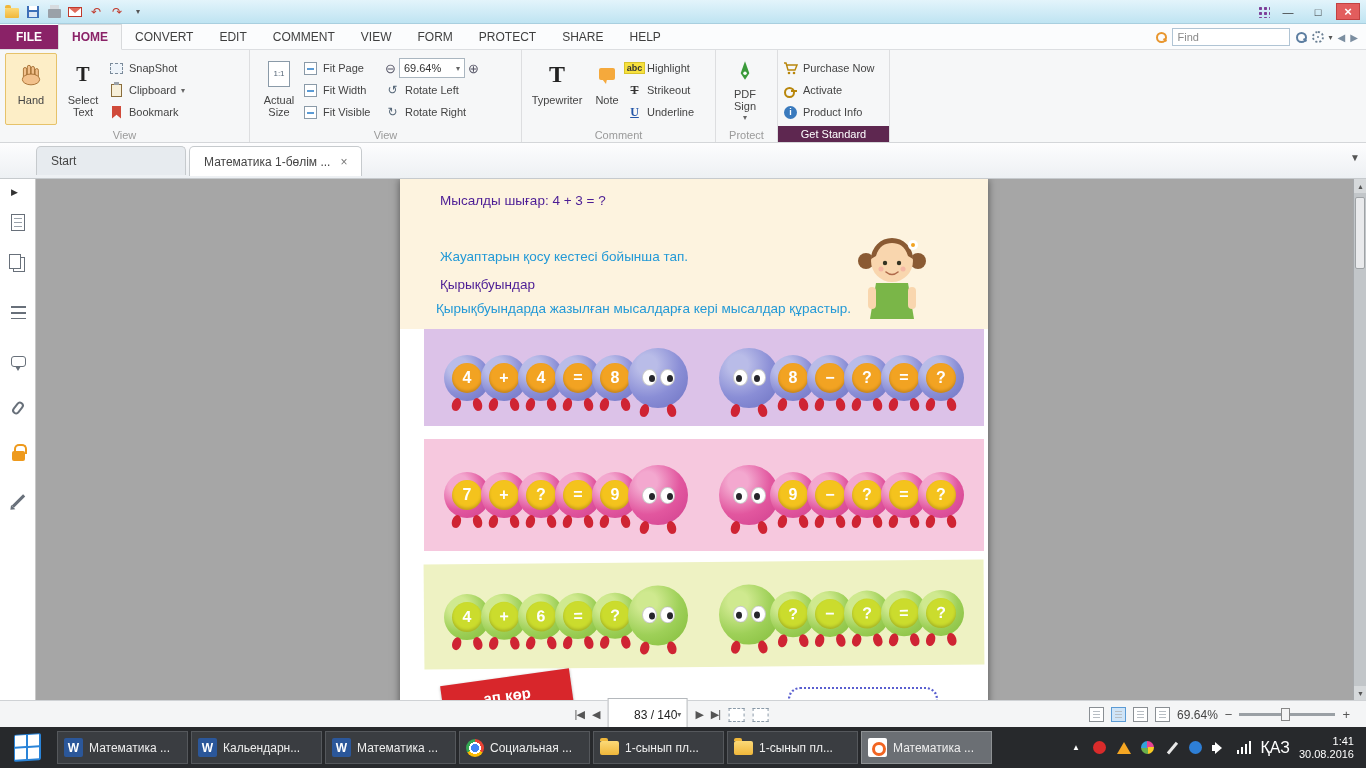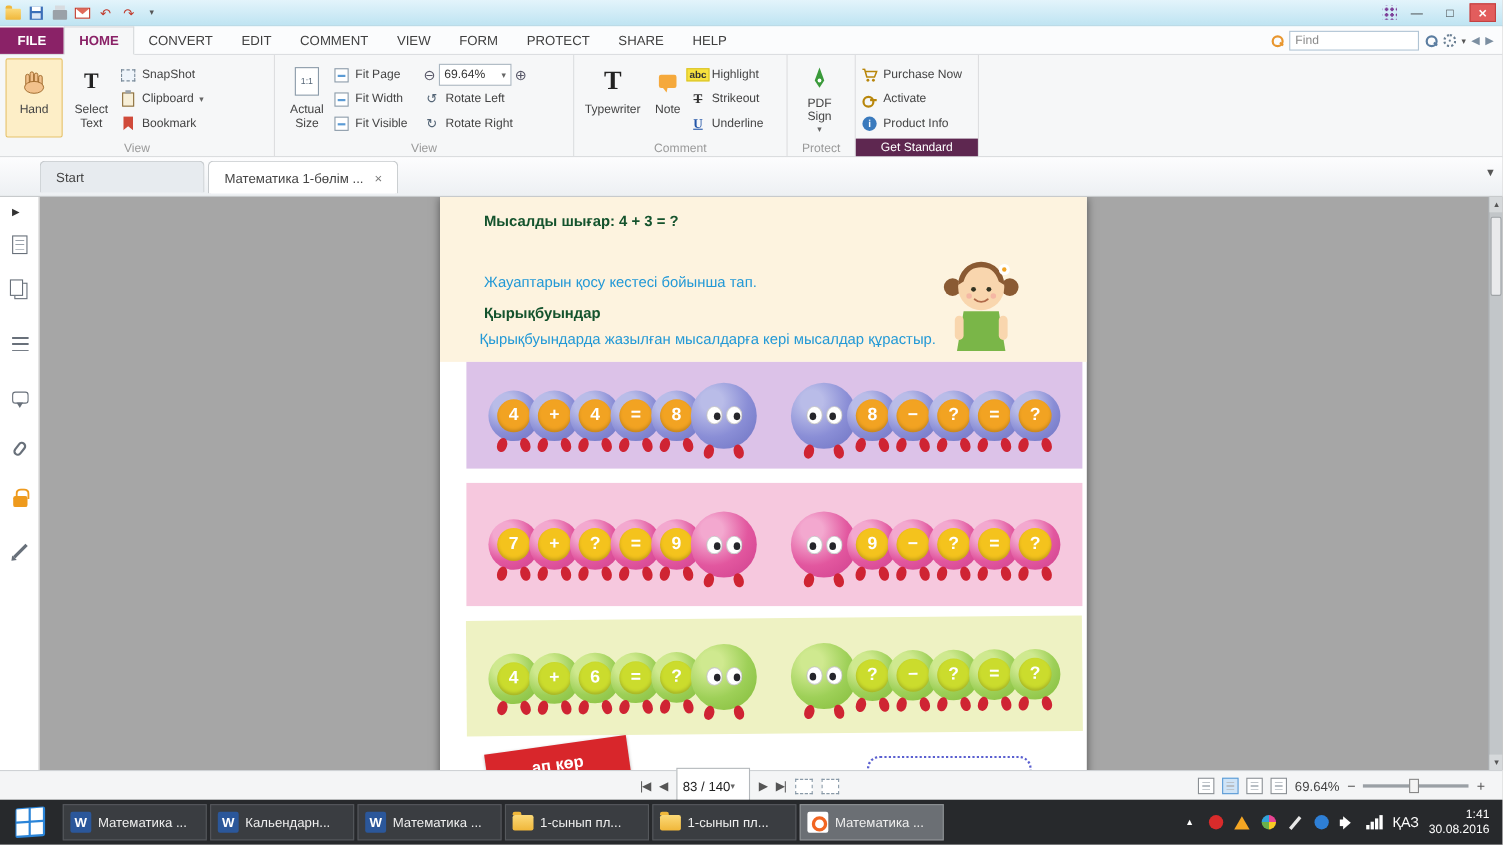--- a/index.html
+++ b/index.html
@@ -101,21 +101,21 @@
 .ic-sign{width:3px;height:16px;background:#68707a;transform:rotate(45deg);margin:2px auto;position:relative}
 .ic-sign::after{content:"";position:absolute;left:-1px;bottom:-4px;border-left:3px solid transparent;border-right:3px solid transparent;border-top:4px solid #68707a}
 .vscroll{position:absolute;right:0;top:0;width:13px;height:100%;background:#c2c6c9;border-left:1px solid #a5a8ab;z-index:6}
 .vthumb{position:absolute;left:1px;top:18px;width:10px;height:72px;background:#e9eaec;border:1px solid #9fa3a6;border-radius:2px}
 .varr{position:absolute;left:0;width:13px;height:14px;background:#d6d9db;color:#555;font-size:7px;display:flex;align-items:center;justify-content:center}
 
 
 .pdfpage{position:absolute;left:400px;top:0;width:588px;height:560px;background:#fff;box-shadow:0 0 8px rgba(0,0,0,.5)}
 .cream{position:absolute;top:0;left:0;right:0;height:150px;background:#fdf3df}
 .instr{position:absolute;color:#2399d6;font-size:13.5px;white-space:nowrap}
-.instr.bold{font-weight:bold;color:#14532d}
+.instr.bold{font-weight:normal;color:#4c1d95}
 .l1{left:40px;top:14px}.l2{left:40px;top:42px}.l3{left:40px;top:70px}.lh{left:40px;top:98px}.l4{left:36px;top:122px}
 .girl{position:absolute;right:58px;top:48px}
 
 .band{position:absolute;left:24px;right:4px;display:flex;align-items:center;justify-content:space-between;padding:0 20px}
 .band.b-purple{top:150px;height:97px;background:#dcc2e8}
 .band.b-pink{top:260px;height:112px;background:#f6c8de}
 .band.b-green{top:383px;height:105px;background:#eef2c3;transform:rotate(-.5deg)}
 
 .cat{display:flex;align-items:center;height:80px}
 .seg{width:46px;height:46px;border-radius:50%;position:relative;display:flex;align-items:center;justify-content:center;margin-left:-9px;flex:none}
@@ -138,21 +138,21 @@
 .eye::after{content:"";position:absolute;width:6px;height:7px;background:#26262b;border-radius:50%;top:5px;left:6px}
 .cat.rtl .eye::after{left:2px}
 
 .stamp{position:absolute;left:42px;top:498px;width:130px;height:36px;background:#d8262b;transform:rotate(-8deg);display:flex;align-items:center;justify-content:center;color:#fff;font-weight:bold;font-size:15px;box-shadow:0 1px 3px rgba(0,0,0,.3)}
 .dotbox{position:absolute;left:388px;top:508px;width:150px;height:50px;border:2px dotted #5a5fd0;border-radius:12px;background:#fff}
 
 
 .navbar{position:absolute;top:700px;left:0;width:1366px;height:27px;background:#f4f5f6;border-top:1px solid #cfd2d5}
 .navcenter{position:absolute;left:50%;top:0;height:27px;transform:translateX(-56%);display:flex;align-items:center;gap:8px;color:#555;font-size:11px}
 .navg{cursor:default;letter-spacing:-1px}
-.pagebox{width:67px;height:19px;background:#fff;border:1px solid #b4b8bc;display:flex;align-items:center;justify-content:flex-start;font-size:12px;color:#222;padding:16px 5px}
+.pagebox{width:80px;height:19px;background:#fff;border:1px solid #b4b8bc;display:flex;align-items:center;justify-content:flex-end;font-size:12px;color:#222;padding:16px 5px}
 .navic{width:16px;height:14px;border:1px dashed #8a9aa8;background:#fff}
 .zoomcluster{position:absolute;right:16px;top:0;height:27px;display:flex;align-items:center;gap:7px;color:#444}
 .lic{width:15px;height:15px;border:1px solid #8a8f94;background:#fff;position:relative}
 .lic::after{content:"";position:absolute;left:3px;top:3px;right:3px;bottom:3px;background:repeating-linear-gradient(#b8bec4 0 1px,transparent 1px 3px)}
 .lic.on{background:#cfe4f7;border-color:#5b9bd5}
 .ztrack{width:96px;height:3px;background:#9aa0a5;position:relative}
 .zthumb{position:absolute;left:42px;top:-5px;width:9px;height:13px;background:#f4f4f4;border:1px solid #888}
 .zbtn{font-size:13px;color:#555}
 
 
@@ -175,21 +175,21 @@
 .tic-warn{width:0;height:0;border-left:7px solid transparent;border-right:7px solid transparent;border-bottom:12px solid #f5a623;position:relative}
 .tic-color{width:13px;height:13px;border-radius:50%;background:conic-gradient(#e84393 0 90deg,#f9ca24 90deg 180deg,#6ab04c 180deg 270deg,#30a2da 270deg 360deg)}
 .tic-pen{width:2.5px;height:14px;background:#e8e8e8;transform:rotate(40deg)}
 .tic-blue{width:13px;height:13px;border-radius:50%;background:#2e7fd6}
 .spk{position:relative;width:15px;height:13px}
 .spk::before{content:"";position:absolute;left:0;top:4px;width:4px;height:6px;background:#fff}
 .spk::after{content:"";position:absolute;left:3px;top:1px;border-top:6px solid transparent;border-bottom:6px solid transparent;border-left:7px solid #fff}
 .net{display:flex;align-items:flex-end;gap:1.5px;height:13px}
 .net span{width:2.5px;background:#fff}
 .net .n1{height:4px}.net .n2{height:7px}.net .n3{height:10px}.net .n4{height:13px}
-.lang{font-size:13px;color:#fff}
+.lang{font-size:16px;color:#fff}
 .clock{font-size:11px;color:#fff;text-align:right;line-height:13px;padding-right:4px}
 </style>
 </head>
 <body>
 
 <div class="titlebar">
   <div class="qa">
     <span class="qicon">
         <span class="i-folder"></span>
       </span>
@@ -660,20 +660,24 @@
   </div>
   <div class="titem">
     <span class="ic-word">W</span>
     <span class="tlabel">Кальендарн...</span>
   </div>
   <div class="titem">
     <span class="ic-word">W</span>
     <span class="tlabel">Математика ...</span>
   </div>
   <div class="titem">
+    <span class="ic-chrome"></span>
+    <span class="tlabel">Социальная ...</span>
+  </div>
+  <div class="titem">
     <span class="ic-tfolder"></span>
     <span class="tlabel">1-сынып пл...</span>
   </div>
   <div class="titem">
     <span class="ic-tfolder"></span>
     <span class="tlabel">1-сынып пл...</span>
   </div>
   <div class="titem active">
     <span class="ic-foxit"></span>
     <span class="tlabel">Математика ...</span>

